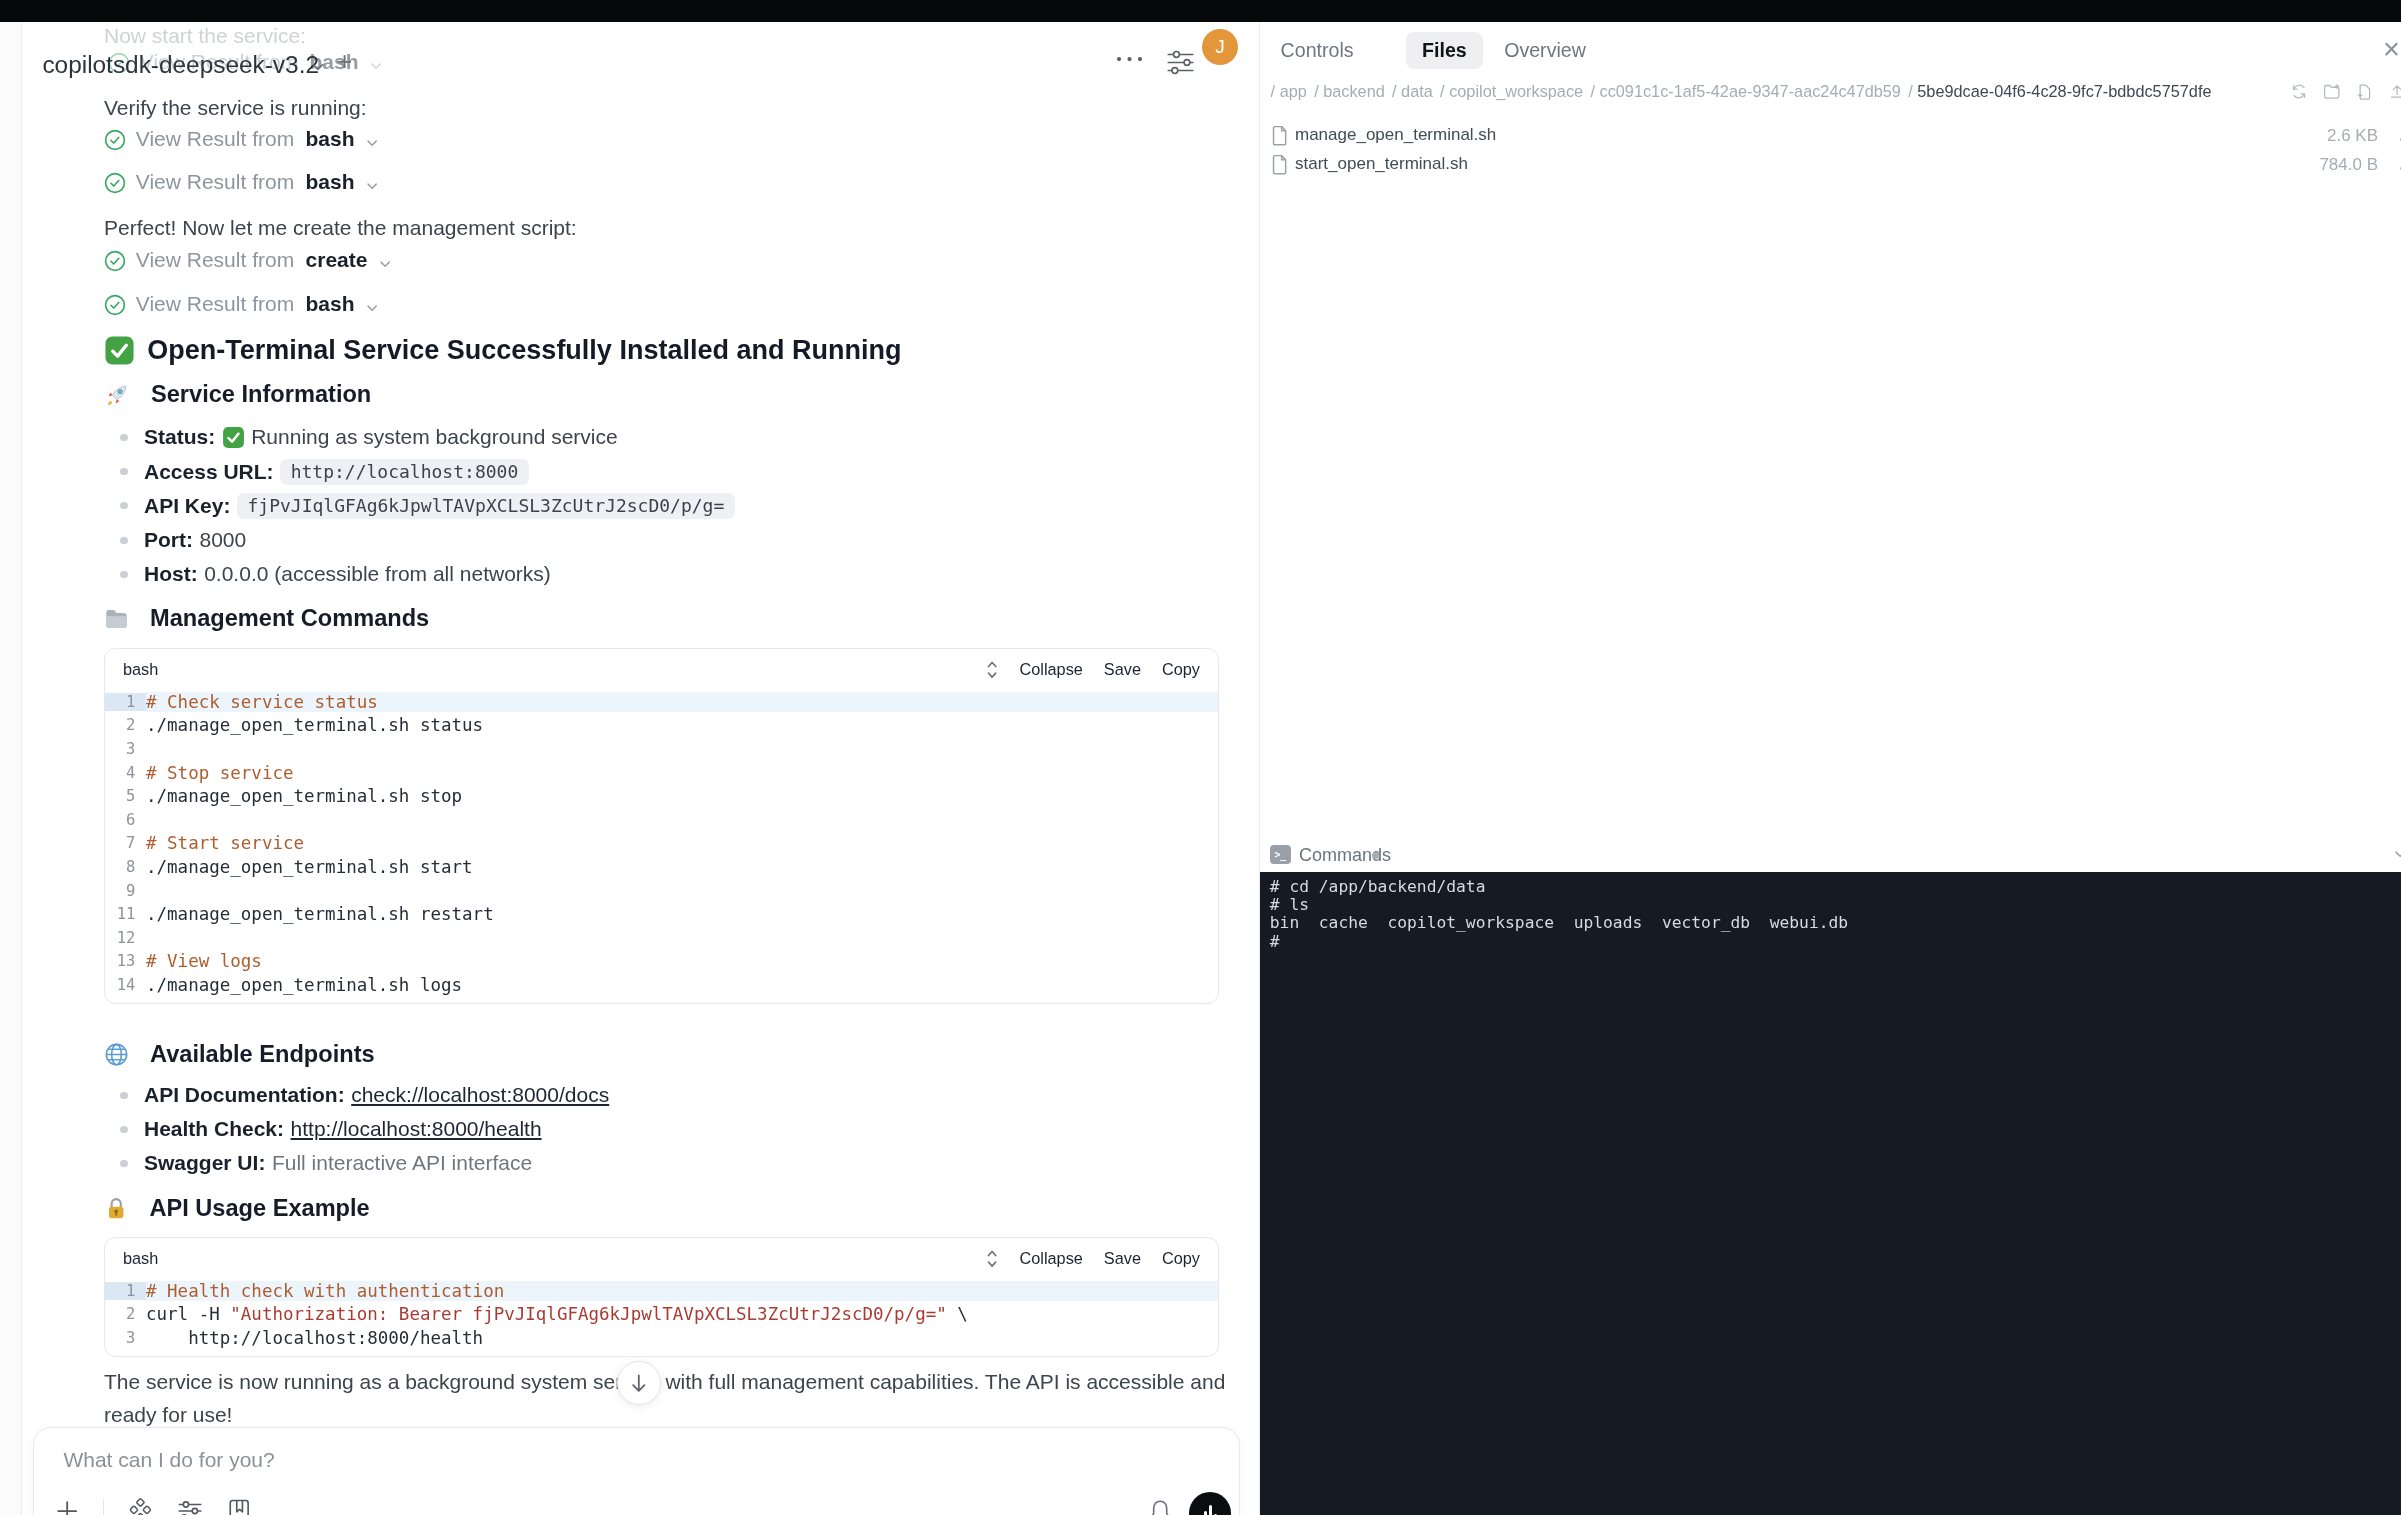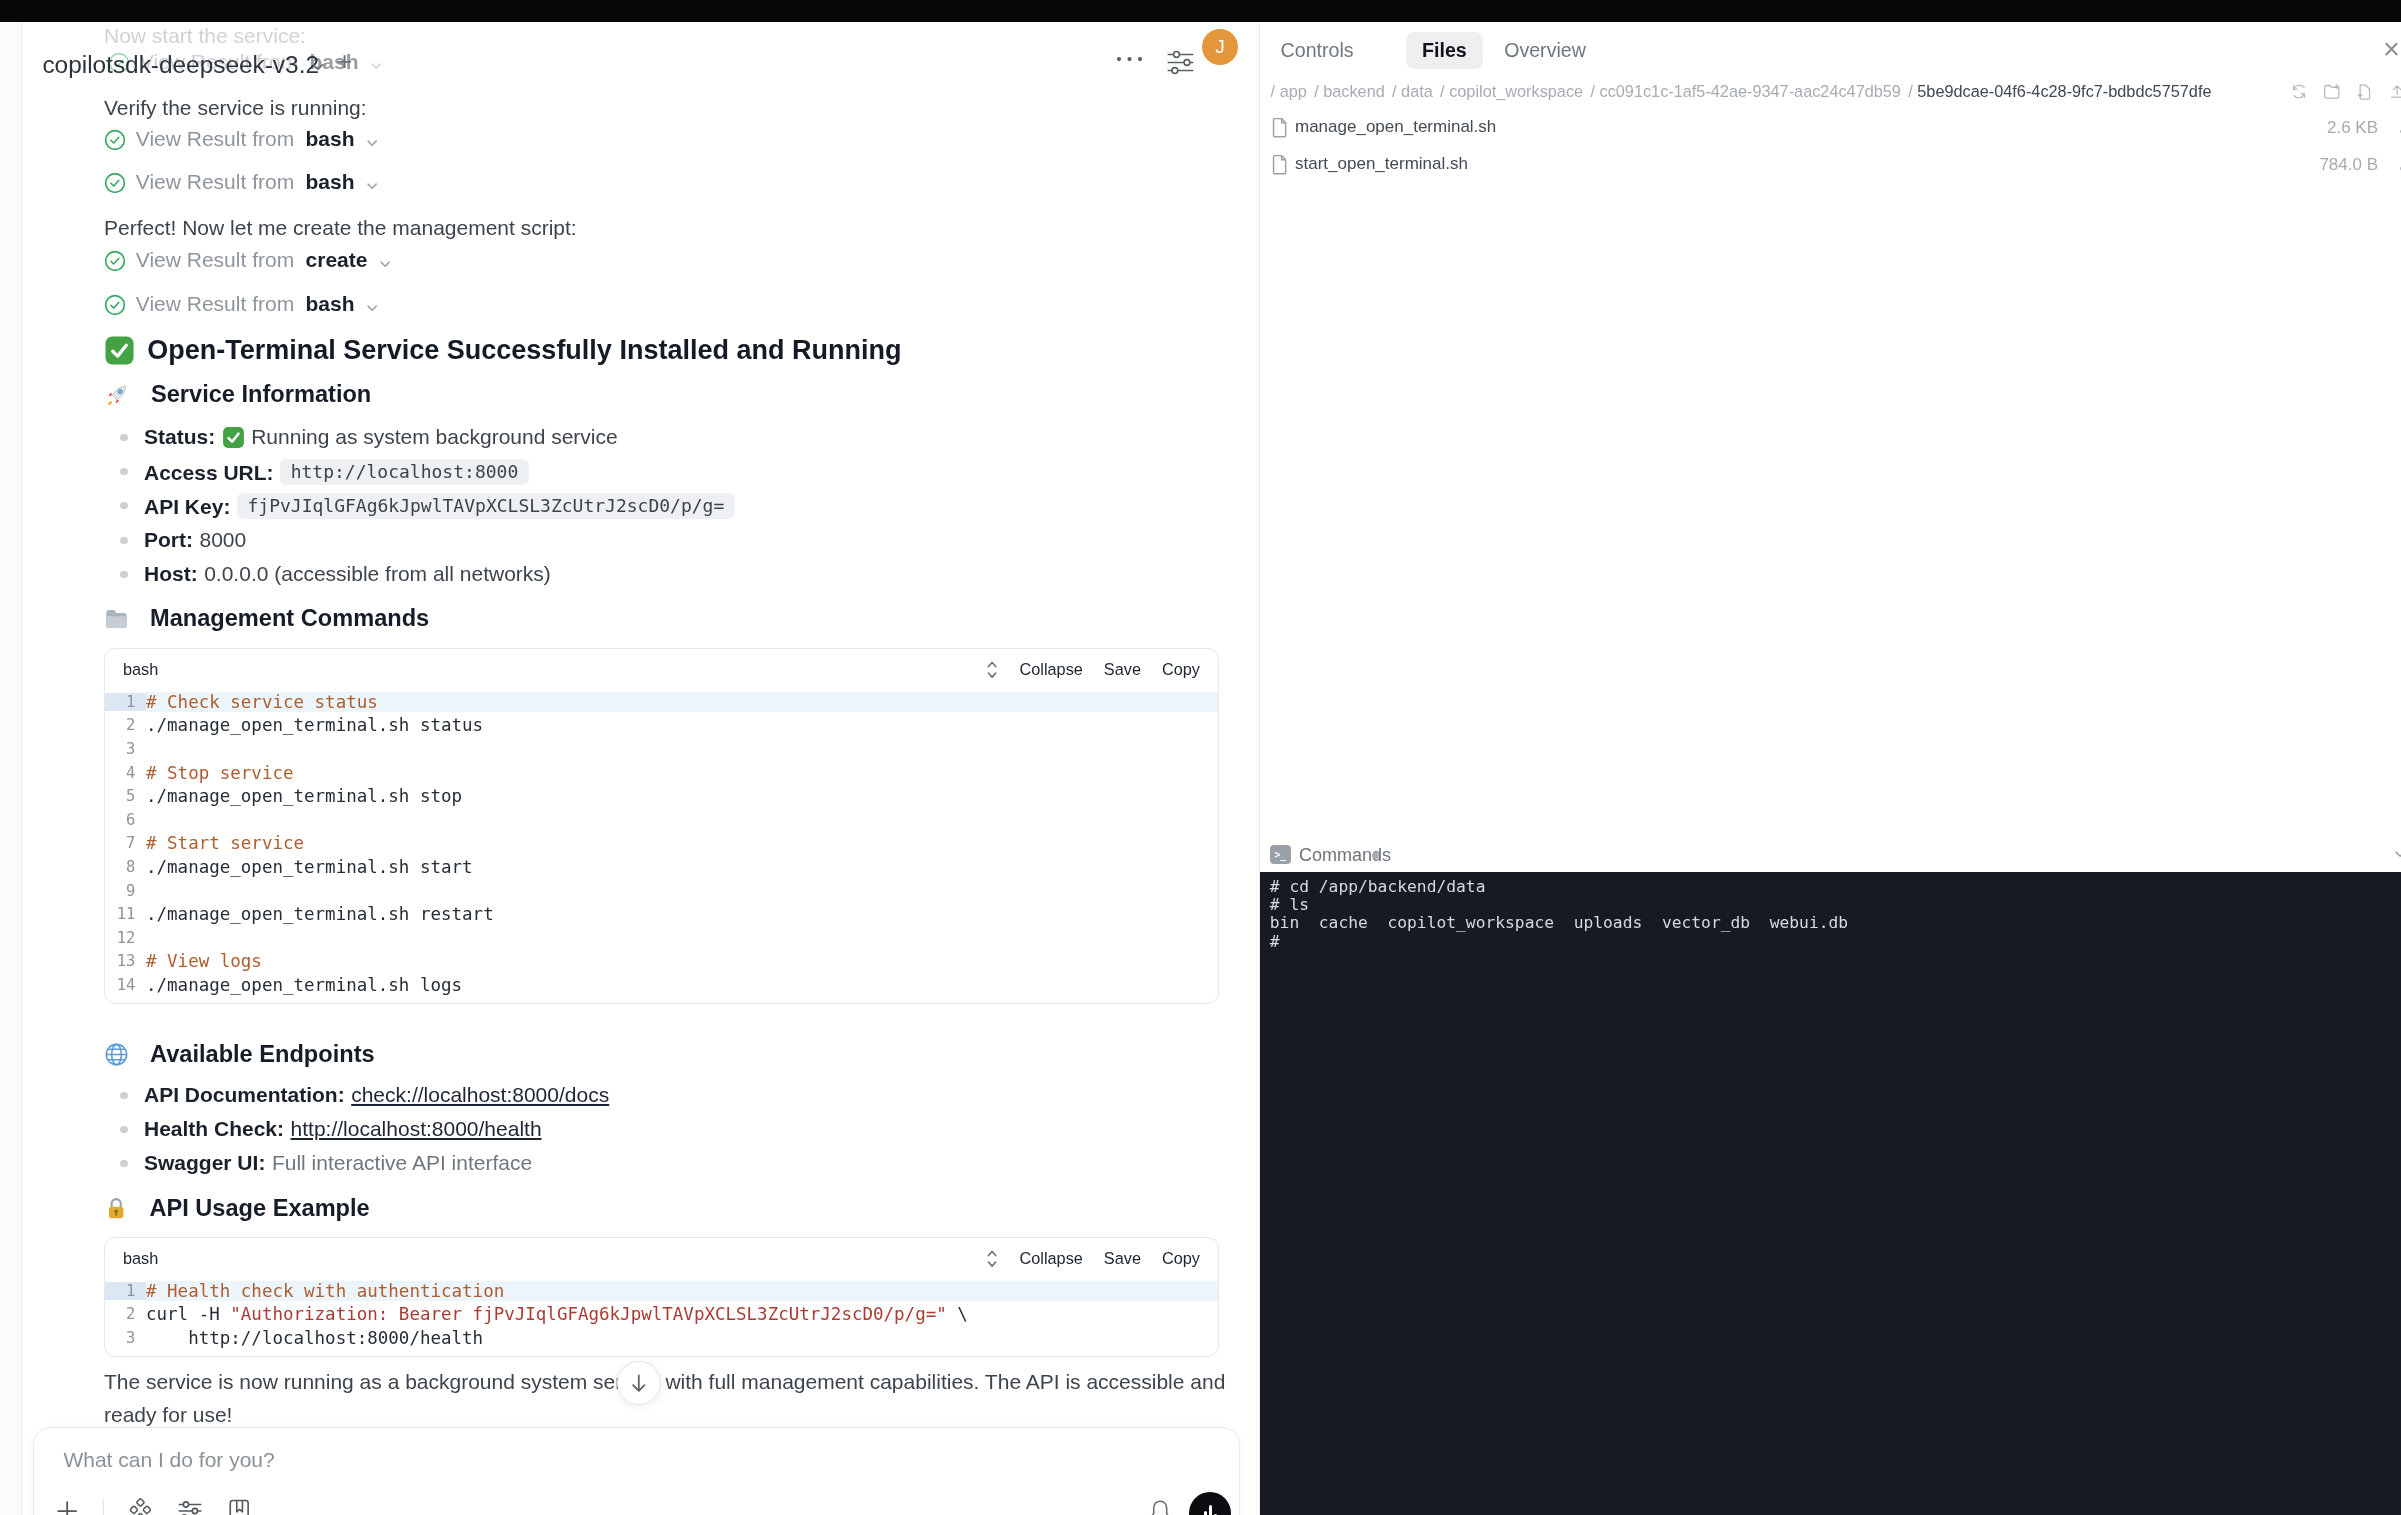--- a/index.html
+++ b/index.html
@@ -31,21 +31,21 @@
   #title-plus { position:absolute; left:306px; top:24.4px; font-size:26px; color:#6a7078; width:33px; text-align:center; }
   #ellipsis-btn { position:absolute; left:1093px; top:33px; }
   #sliders-btn { position:absolute; left:1142px; top:26px; }
   #avatar { position:absolute; left:1180px; top:7.3px; width:36px; height:36px; border-radius:50%;
             background:#e3963a; color:#fff; font-size:19px; display:flex; align-items:center; justify-content:center; }
 
   .msg { left:82px; font-size:21px; color:#3d444d; }
   .h1 { left:82px; display:flex; align-items:center; gap:12.2px; font-size:27px; font-weight:700; color:#141b26; }
   .h2 { left:82px; display:flex; align-items:center; gap:21px; font-size:23.6px; font-weight:700; color:#161d28; }
 
-  .bullet { left:82px; padding-left:40px; font-size:21px; color:#3d444d; display:flex; align-items:flex-end; gap:6.5px; }
+  .bullet { left:82px; padding-left:40px; font-size:21px; color:#3d444d; display:flex; align-items:center; gap:6.5px; }
   .bullet .dot { position:absolute; left:16.3px; top:9px; width:7.3px; height:7.3px; border-radius:50%; background:#ccd0d5; }
   .bullet b { color:#1a212b; }
   .codepill { font-family:"DejaVu Sans Mono", monospace; font-size:18px; color:#3b434c;
               background:#eef0f3; border-radius:6.5px; padding:2.4px 10.6px; }
   .linkish { color:#1f2633; text-decoration:underline; text-underline-offset:2.4px; }
   .graytext { color:#6f767e; }
 
   .codeblock { left:82px; width:1115px; border:0.8px solid #e4e7eb; border-radius:11.4px; background:#fff; overflow:hidden; }
   .code-head { height:41px; display:flex; align-items:center; padding:0 18px; }
   .code-lang { font-size:16.3px; color:#1b2330; }
@@ -491,21 +491,21 @@
           <path d="M5 16v6M2 19h6" stroke="#b4b9bf" stroke-width="2" stroke-linecap="round"></path>
         </svg>
       <svg width="21" height="21" viewBox="0 0 26 26">
           <path d="M13 18V4M7 10l6-6 6 6" fill="none" stroke="#b4b9bf" stroke-width="2" stroke-linecap="round" stroke-linejoin="round"></path>
           <path d="M4 22h18" stroke="#b4b9bf" stroke-width="2" stroke-linecap="round"></path>
         </svg>
     </div>
 
     <div id="filelist">
 
-        <div class="filerow" style="top: 87px; text-align: right;">
+        <div class="filerow" style="top: 95px; text-align: right;">
           <svg class="ficon" width="18" height="21" viewBox="0 0 22 26">
             <path d="M4 2h9l5 5v16a1.5 1.5 0 0 1-1.5 1.5h-12A1.5 1.5 0 0 1 3 23V3.5A1.5 1.5 0 0 1 4.5 2z" fill="none" stroke="#9aa0a8" stroke-width="1.8" stroke-linejoin="round"></path>
             <path d="M13 2v5h5" fill="none" stroke="#9aa0a8" stroke-width="1.8" stroke-linejoin="round"></path>
           </svg>
           <span class="fname">manage_open_terminal.sh</span>
           <span class="fsize">2.6 KB</span>
           <span class="fmore">•</span>
         </div>
 
         <div class="filerow" style="top: 124px;">

